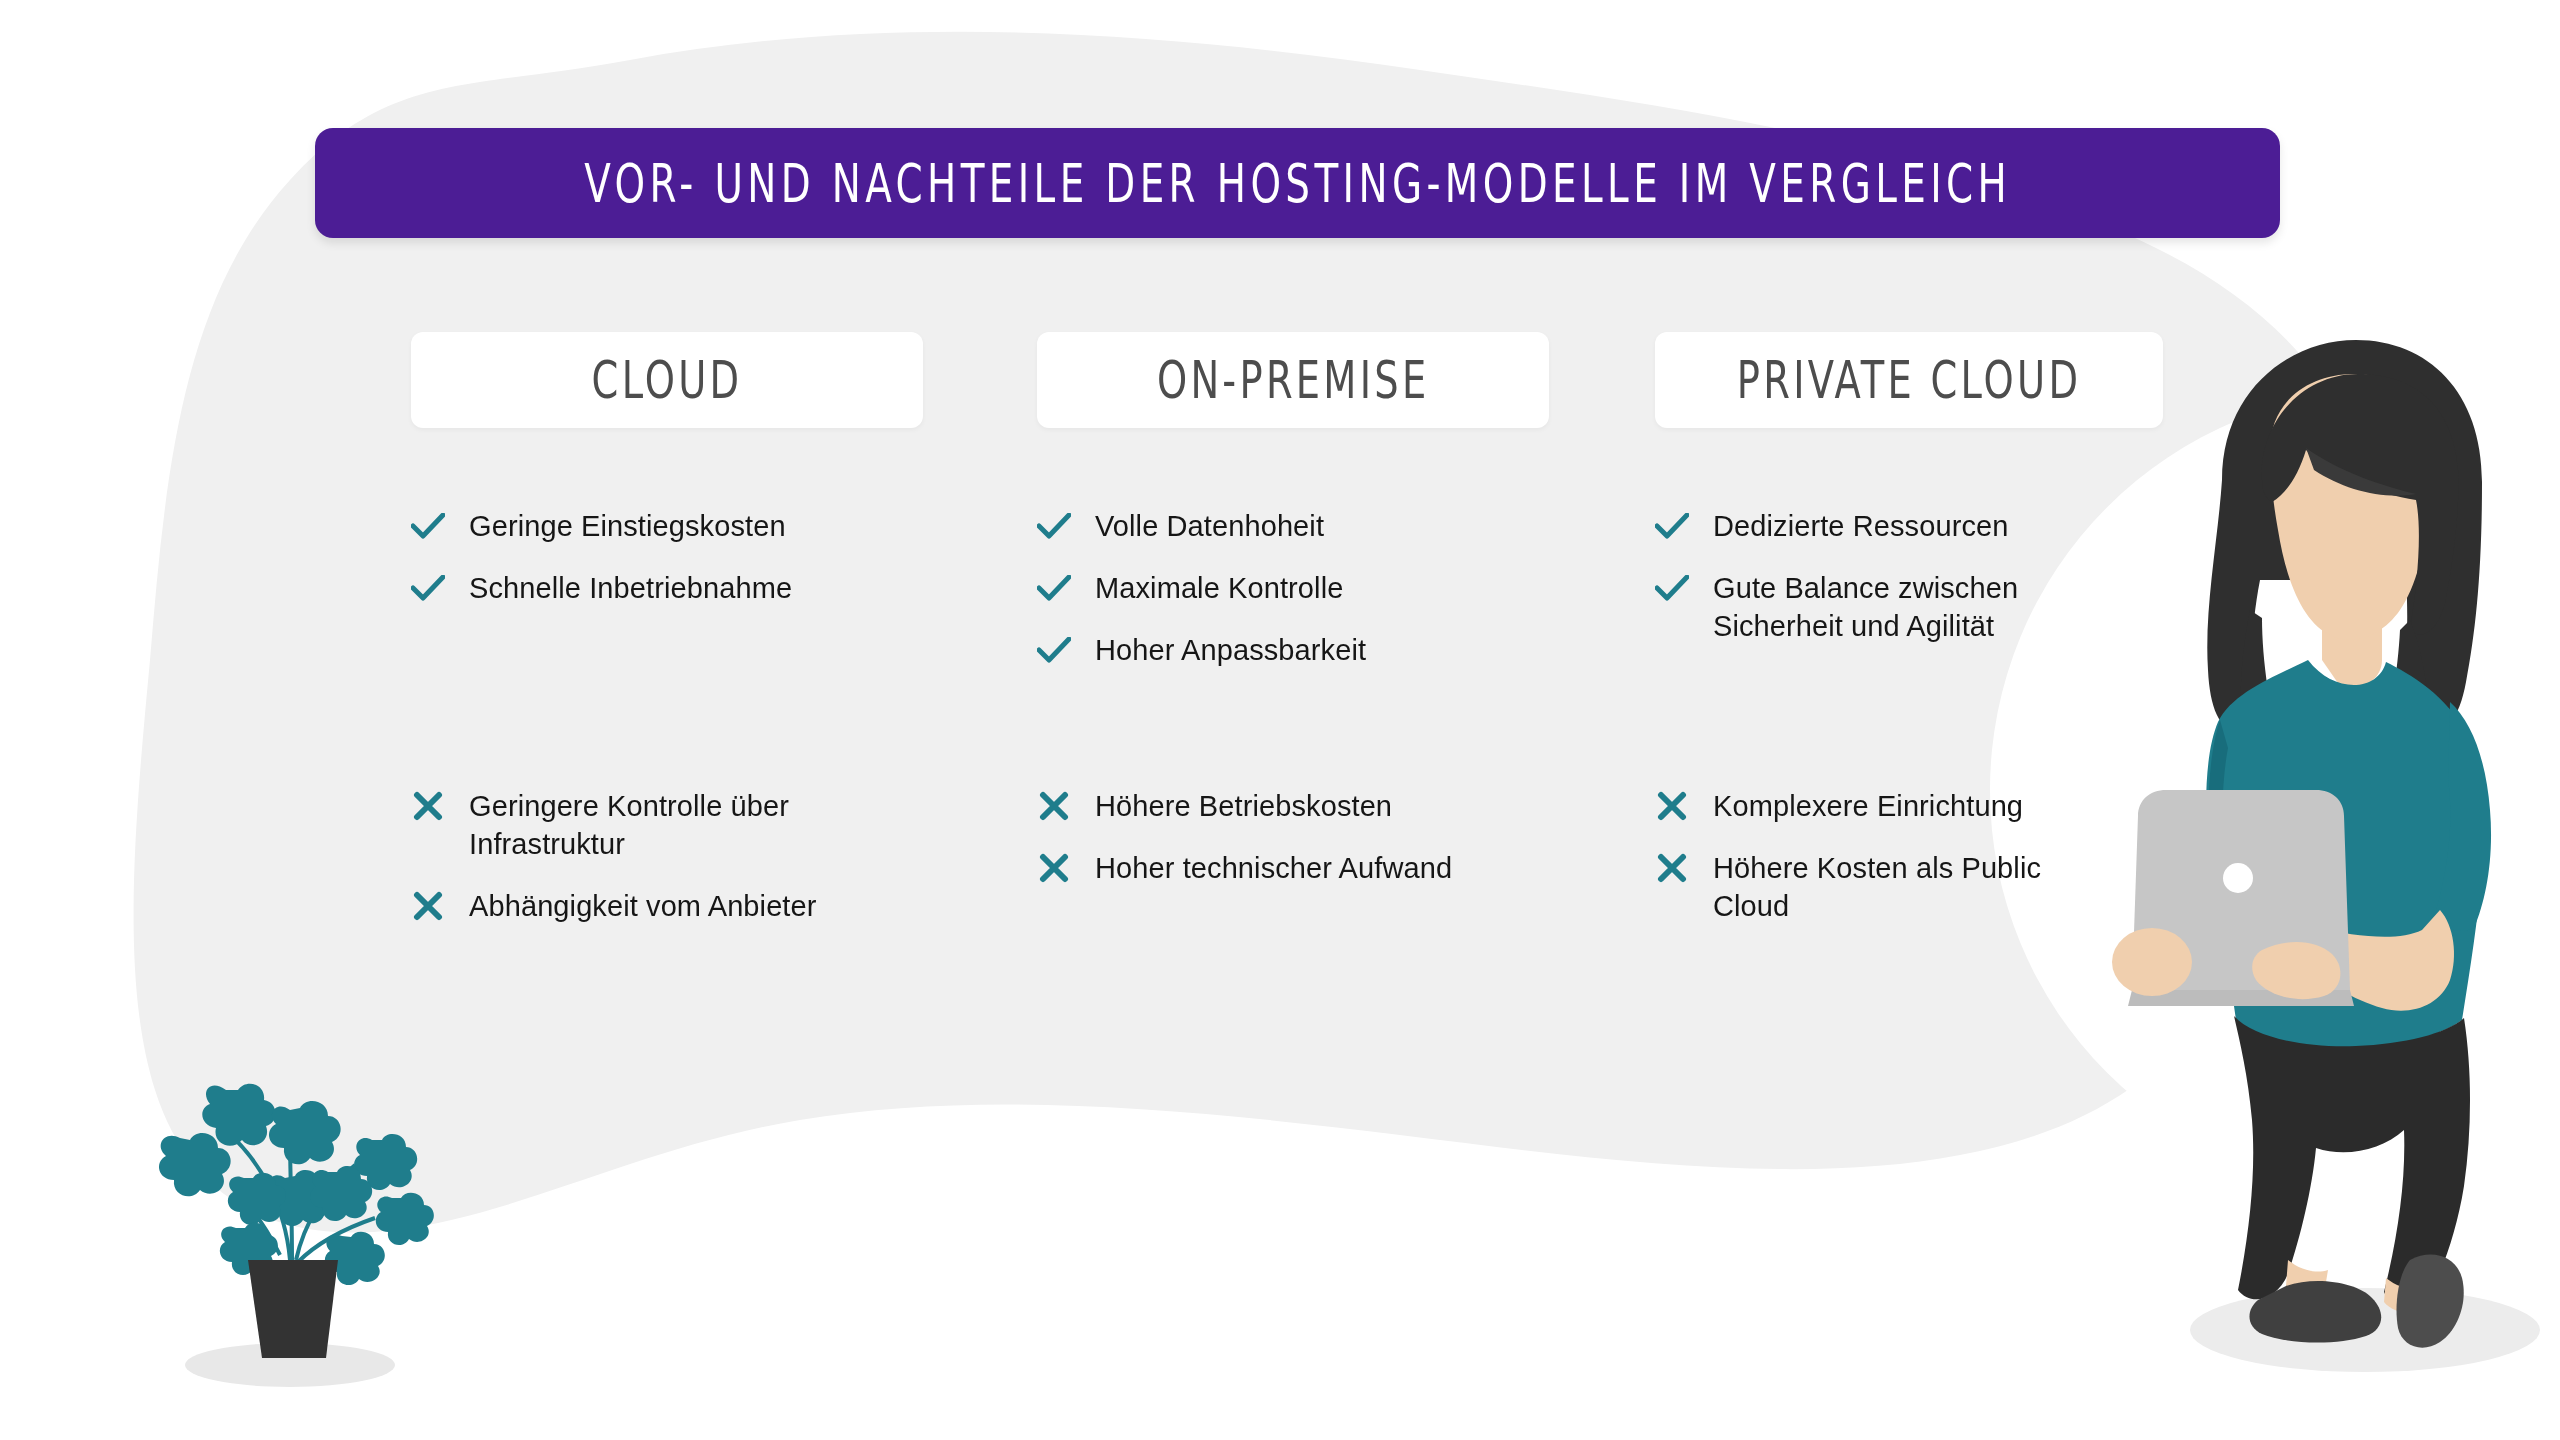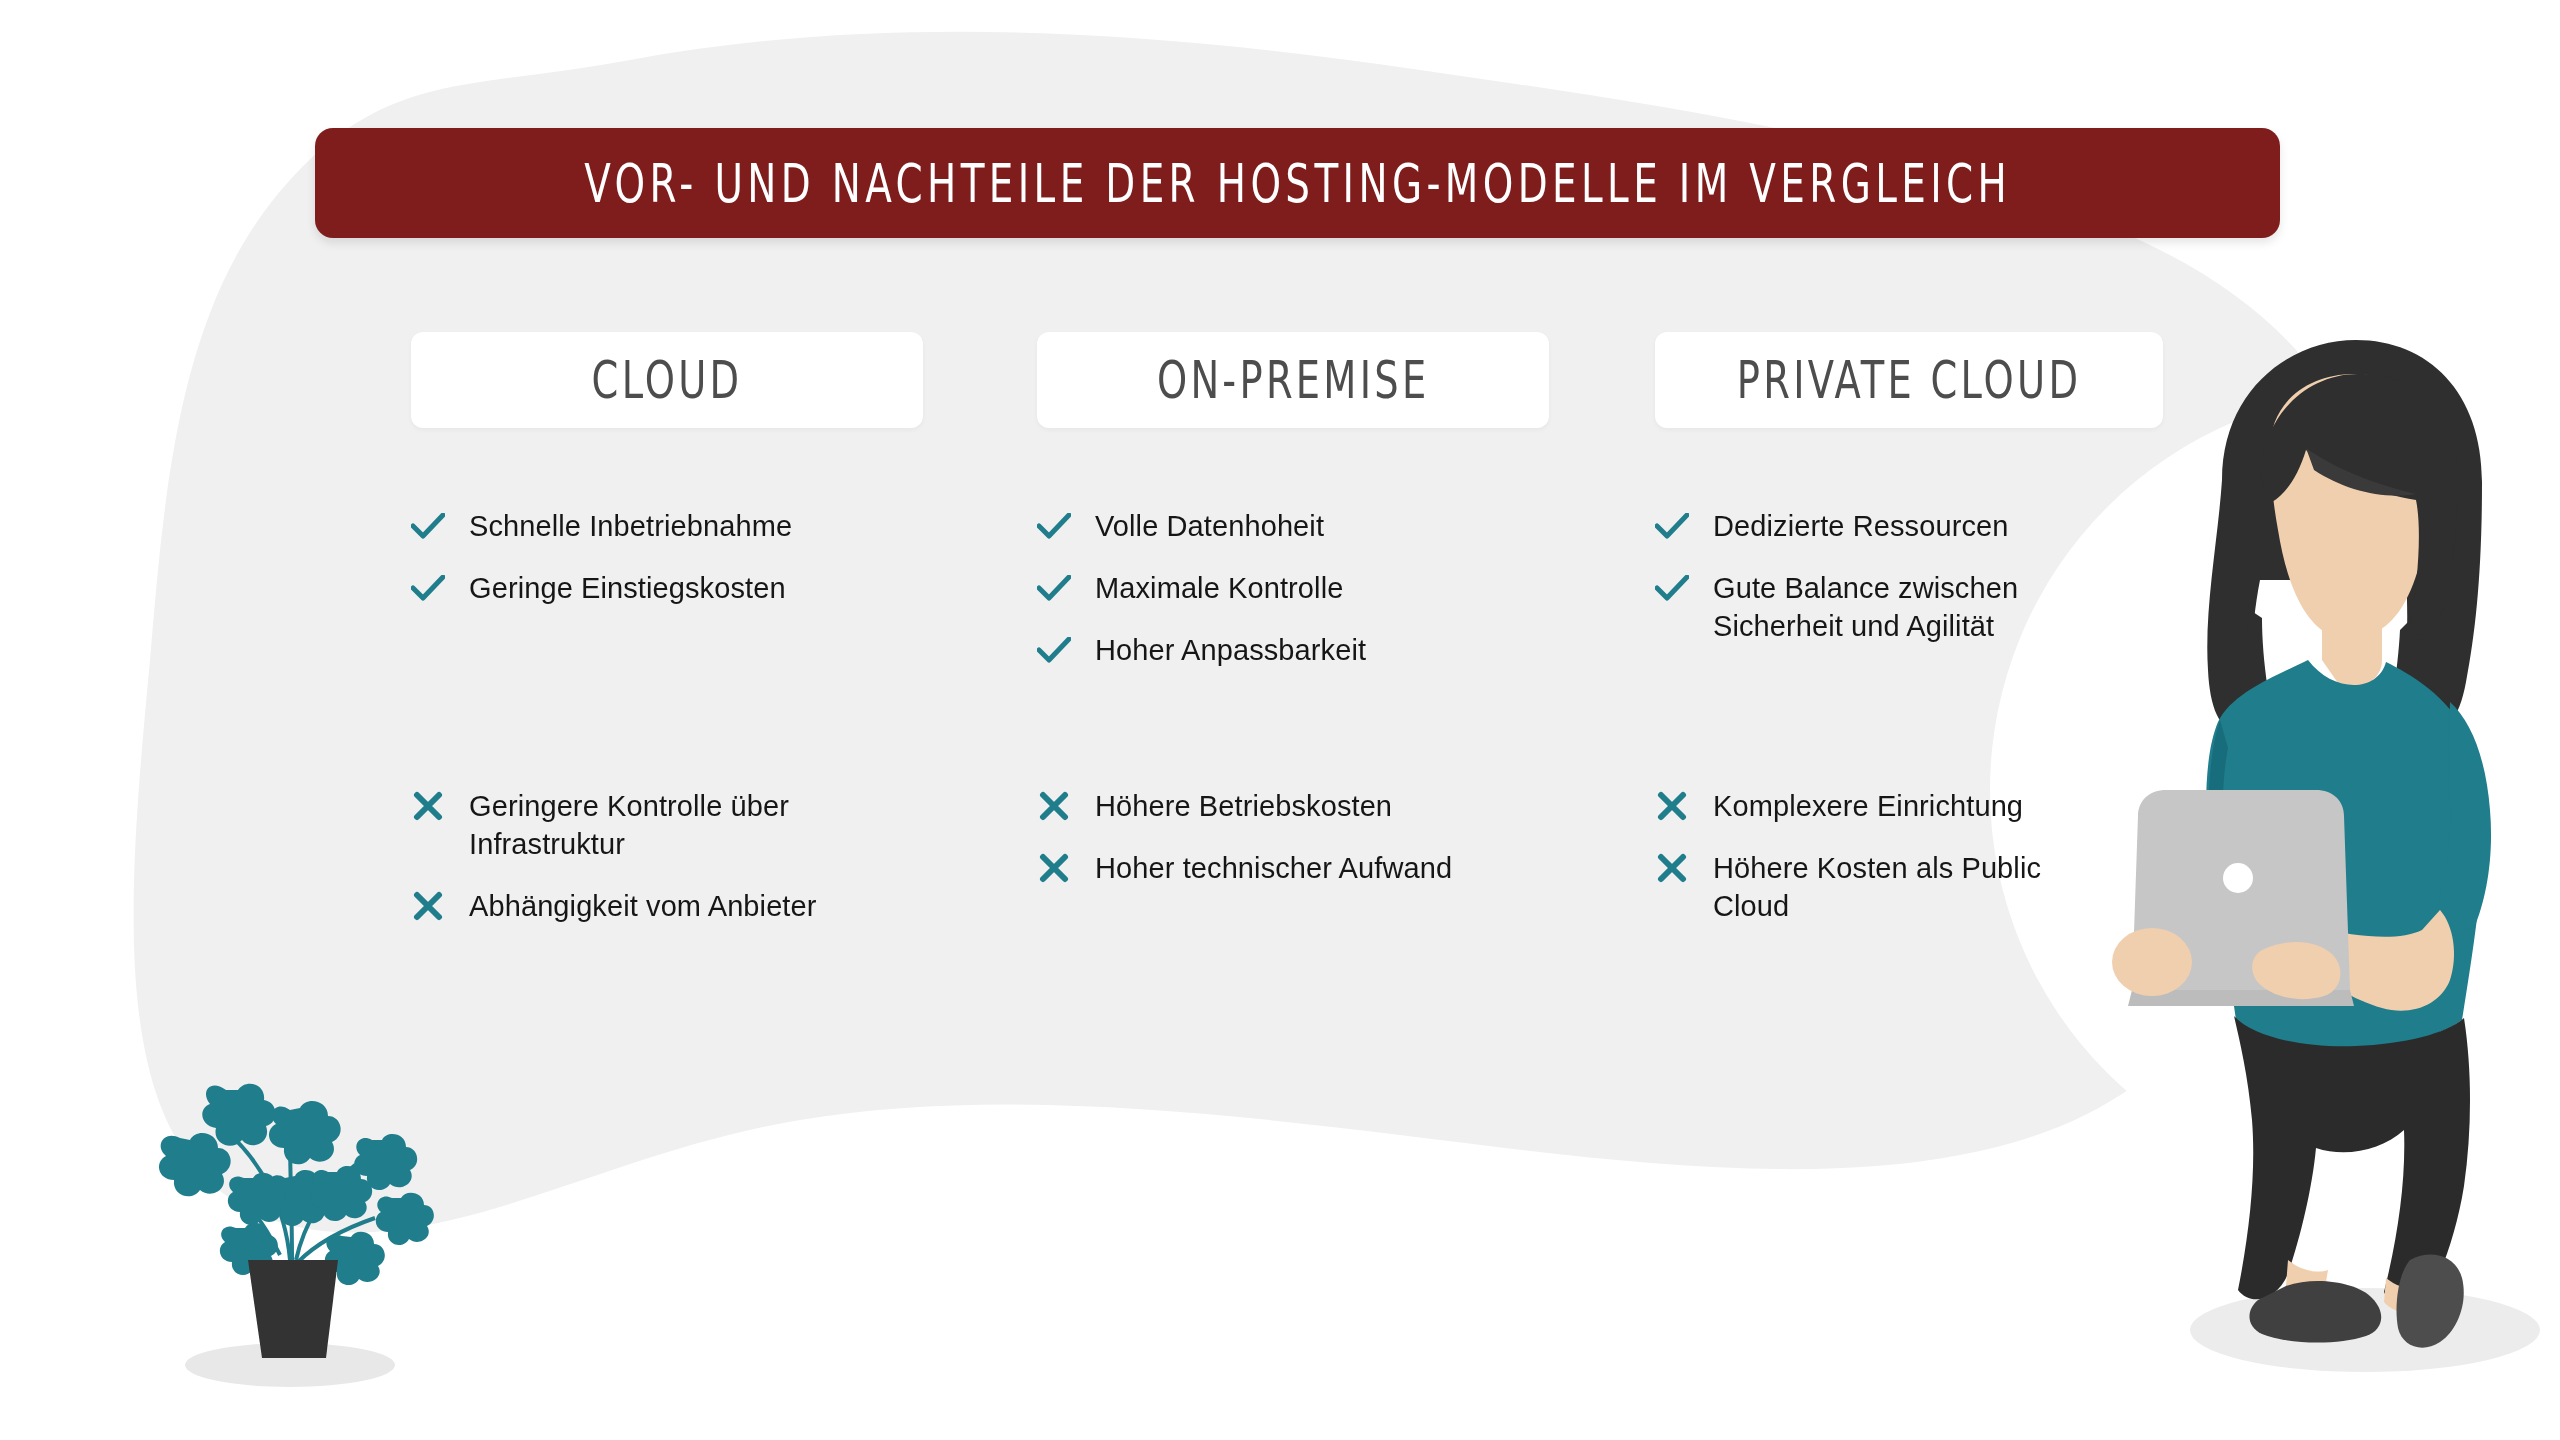--- a/index.html
+++ b/index.html
@@ -6,21 +6,21 @@
   html,body { width:2560px; height:1440px; background:#ffffff; overflow:hidden; }
   body { font-family:"Liberation Sans","DejaVu Sans",sans-serif; }
 
   #stage { position:relative; width:2560px; height:1440px; background:#ffffff; }
 
   .bg-blob { position:absolute; inset:0; width:2560px; height:1440px; z-index:0; }
 
   
   .title-bar{
     position:absolute; left:315px; top:128px; width:1965px; height:110px;
-    background:#7f1d1d; border-radius:18px; z-index:6;
+    background:#4c1d95; border-radius:18px; z-index:6;
     box-shadow:0 5px 10px rgba(0,0,0,0.10);
     display:flex; align-items:center; justify-content:center;
   }
   .title-text{
     font-family:"DejaVu Sans Condensed","Liberation Sans",sans-serif;
     color:#ffffff; font-size:54px; font-weight:400;
     letter-spacing:5.5px; white-space:nowrap;
     transform:scaleX(0.80); transform-origin:center center;
   }
 
@@ -109,29 +109,29 @@
       <div class="col-head">
         <div class="col-head-text">CLOUD</div>
       </div>
       <div class="pros">
         <div class="item">
           <span class="mark">
             <svg width="34" height="26" viewBox="0 0 34 26">
                 <path d="M2 13 L12 23 L32 2" fill="none" stroke="#1f7d8c" stroke-width="5" stroke-linecap="round" stroke-linejoin="round"></path>
               </svg>
           </span>
+          <span class="item-text">Geringe Einstiegskosten</span>
+        </div>
+        <div class="item">
+          <span class="mark">
+            <svg width="34" height="26" viewBox="0 0 34 26">
+                <path d="M2 13 L12 23 L32 2" fill="none" stroke="#1f7d8c" stroke-width="5" stroke-linecap="round" stroke-linejoin="round"></path>
+              </svg>
+          </span>
           <span class="item-text">Schnelle Inbetriebnahme</span>
-        </div>
-        <div class="item">
-          <span class="mark">
-            <svg width="34" height="26" viewBox="0 0 34 26">
-                <path d="M2 13 L12 23 L32 2" fill="none" stroke="#1f7d8c" stroke-width="5" stroke-linecap="round" stroke-linejoin="round"></path>
-              </svg>
-          </span>
-          <span class="item-text">Geringe Einstiegskosten</span>
         </div>
       </div>
       <div class="cons">
         <div class="item">
           <span class="mark">
             <svg width="30" height="30" viewBox="0 0 30 30">
                 <path d="M4 4 L26 26 M26 4 L4 26" fill="none" stroke="#1f7d8c" stroke-width="6" stroke-linecap="round"></path>
               </svg>
           </span>
           <span class="item-text">Geringere Kontrolle über Infrastruktur</span>

